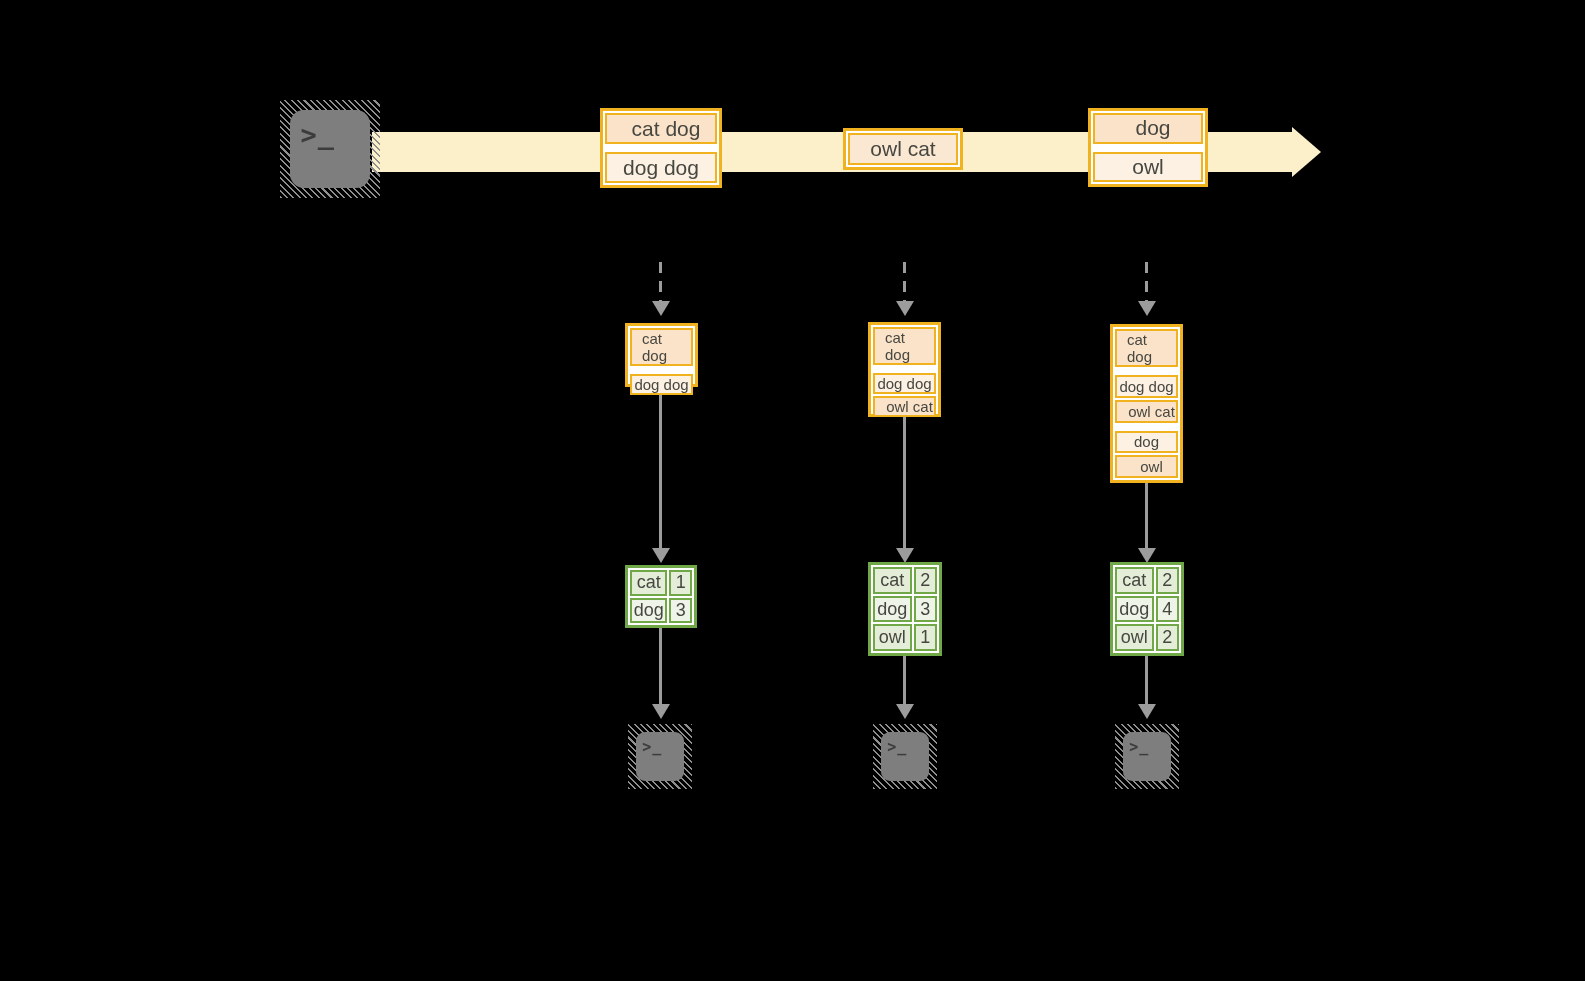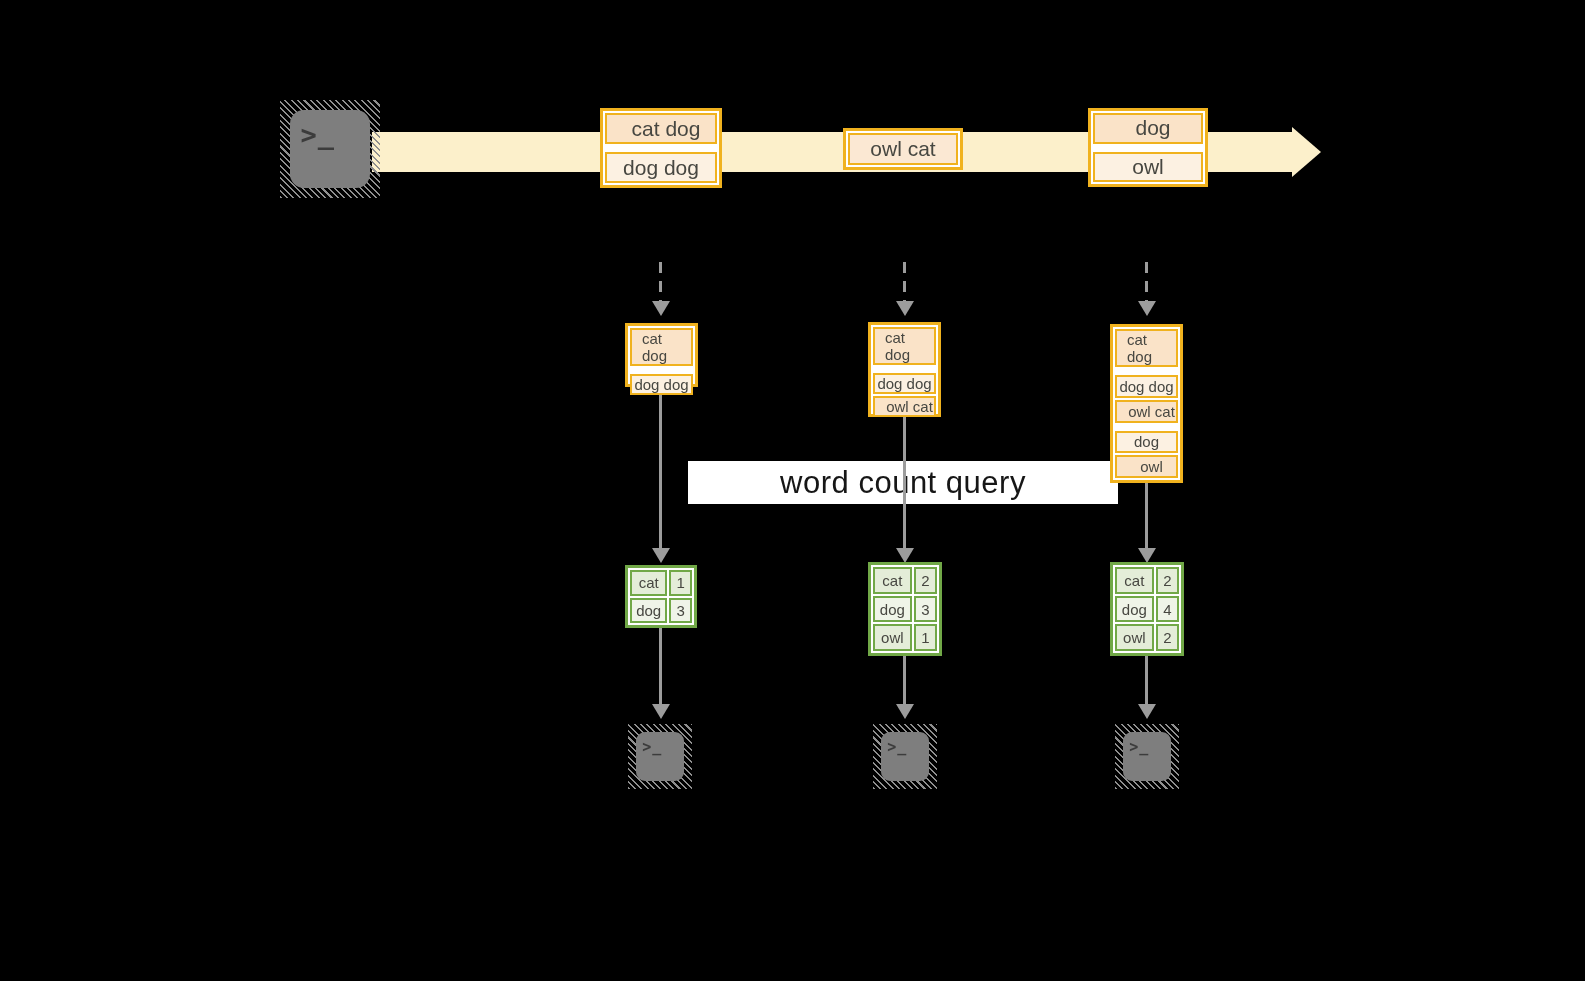--- a/index.html
+++ b/index.html
@@ -36,21 +36,21 @@
   .rec .ocell{font-size:21px;}
   .stack{z-index:3;}
   .stack .ocell{font-size:15px;}
   .peach{background:var(--peach-fill,#FAE3C8);padding-left:10px;}
   .cream{background:var(--cream-fill,#FCF1E2);margin-top:6px;}
   .owlcat{background:var(--owlcat-fill,#FBE8D3);}
   
   .gtable{position:absolute;box-sizing:border-box;display:flex;flex-direction:column;
     gap:2px;padding:2px;background:#fff;border:3px solid var(--green-border,#71A847);z-index:3;}
   .grow{flex:1;display:flex;gap:2px;}
-  .gcell{display:flex;align-items:center;justify-content:center;font-size:15px;
+  .gcell{display:flex;align-items:center;justify-content:center;font-size:18px;
     border:2px solid var(--green-border,#71A847);color:var(--cell-text,#474741);}
   .gword{flex:1.8;}
   .gcount{flex:1;}
   .ga{background:var(--green-fill-a,#E4EDD8);}
   .gb{background:var(--green-fill-b,#EFF4E8);}
   
   .vline{position:absolute;width:3px;background:var(--connector-gray,#9C9C9C);z-index:2;}
   .vdash{position:absolute;width:3px;z-index:2;
     background:repeating-linear-gradient(180deg,var(--connector-gray,#9C9C9C) 0 11px,transparent 11px 19px);}
   .ahead{position:absolute;width:0;height:0;z-index:2;
@@ -87,21 +87,20 @@
     <div class="ocell cream">owl</div>
   </div>
 
   <div class="vdash" style="left:659px;top:262px;height:40px;"></div>
   <div class="ahead" style="left:652px;top:301px;"></div>
   <div class="vdash" style="left:903px;top:262px;height:40px;"></div>
   <div class="ahead" style="left:896px;top:301px;"></div>
   <div class="vdash" style="left:1145px;top:262px;height:40px;"></div>
   <div class="ahead" style="left:1138px;top:301px;"></div>
 
-  <div class="banner">word count query</div>
 
   <div class="obox stack" style="left:625px;top:323px;width:73px;height:64px;">
     <div class="ocell peach">cat dog</div>
     <div class="ocell cream">dog dog</div>
   </div>
   <div class="obox stack" style="left:868px;top:322px;width:73px;height:95px;">
     <div class="ocell peach">cat dog</div>
     <div class="ocell cream">dog dog</div>
     <div class="ocell peach">owl cat</div>
   </div>

